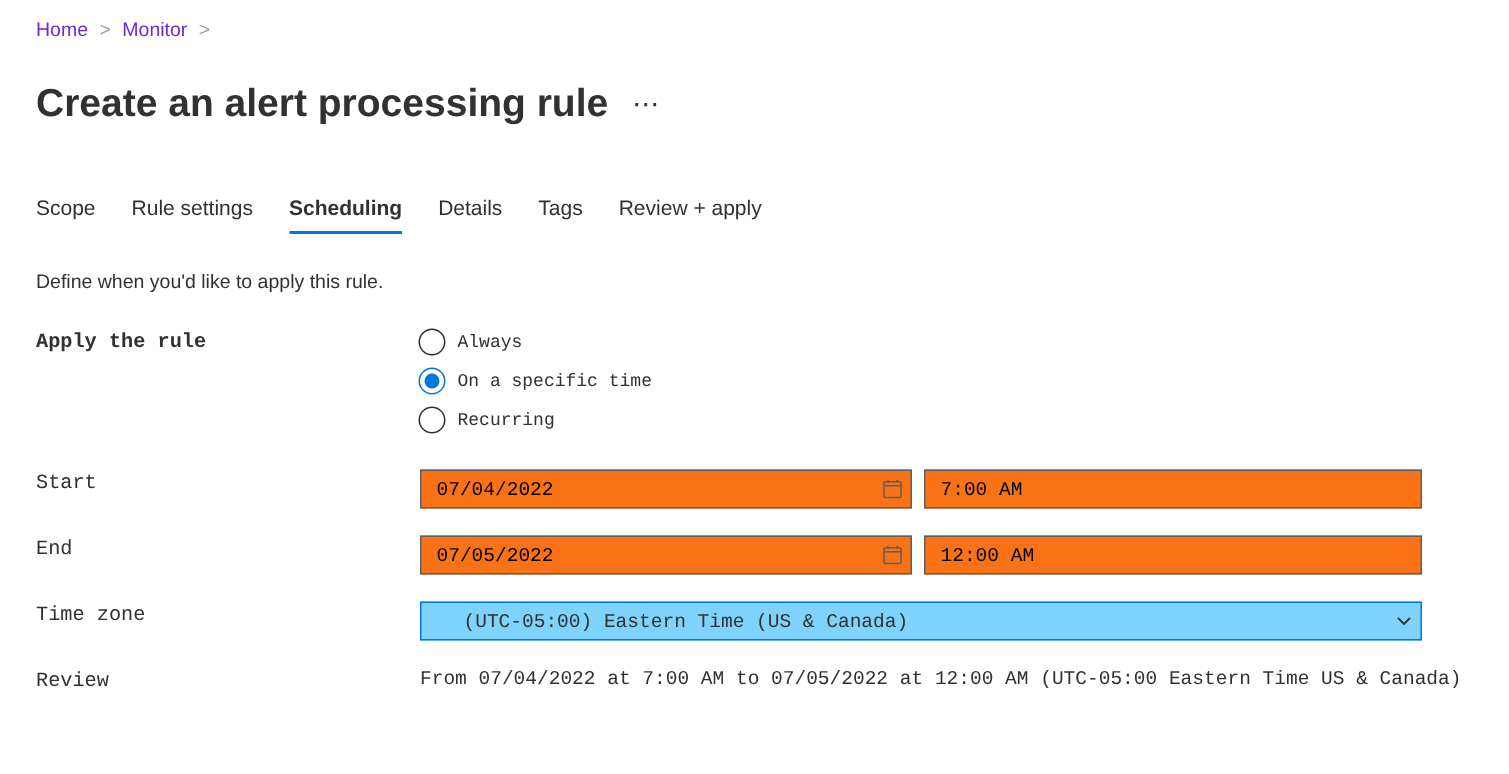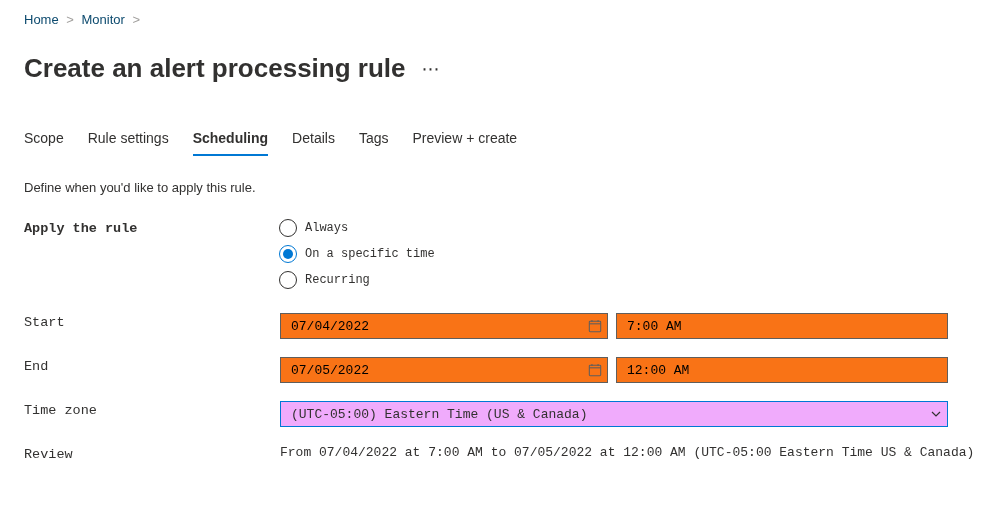--- a/index.html
+++ b/index.html
@@ -13,21 +13,21 @@
   }
   .page {
     padding: 8px 24px 24px 24px;
   }
   .breadcrumb {
     font-size: 13px;
     color: #605e5c;
     padding: 4px 0;
   }
   .breadcrumb a {
-    color: #0c4a6e;
+    color: #6d28d9;
     text-decoration: none;
     cursor: pointer;
     text-align: center;
   }
   .breadcrumb .sep {
     color: #a19f9d;
     padding: 0 4px;
   }
   .title-row {
     display: flex;
@@ -155,24 +155,24 @@
     pointer-events: none;
   }
   .select-wrap {
     position: relative;
     width: 668px;
   }
   .select-box {
     width: 100%;
     height: 26px;
     border: 1px solid #0078d4;
-    padding: 0 26px 0 10px;
+    padding: 0 26px 0 28px;
     font-size: 13px;
     font-family: inherit;
-    background: #f0abfc;
+    background: #7dd3fc;
     display: flex;
     align-items: center;
     cursor: pointer;
   }
   .chevron-icon {
     position: absolute;
     right: 6px;
     top: 50%;
     transform: translateY(-50%);
     color: #323130;
@@ -197,21 +197,21 @@
     <h1>Create an alert processing rule</h1>
     <span class="ellipsis-icon">⋯</span>
   </div>
 
   <div class="tabs">
     <div class="tab">Scope</div>
     <div class="tab">Rule settings</div>
     <div class="tab selected">Scheduling</div>
     <div class="tab">Details</div>
     <div class="tab">Tags</div>
-    <div class="tab">Preview + create</div>
+    <div class="tab">Review + apply</div>
   </div>
 
   <div class="intro">Define when you'd like to apply this rule.</div>
 
   <div class="form-row heading">
     <div class="label">Apply the rule</div>
     <div class="field">
       <div class="radio-group">
         <label class="radio-item">
           <span class="radio-circle"></span>

